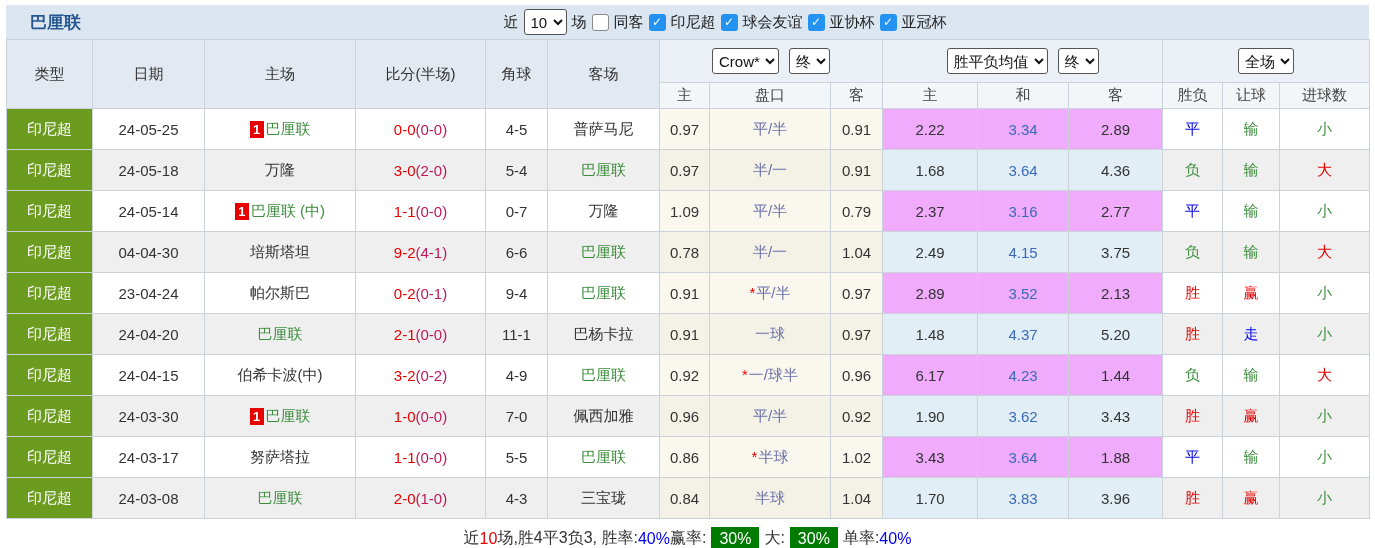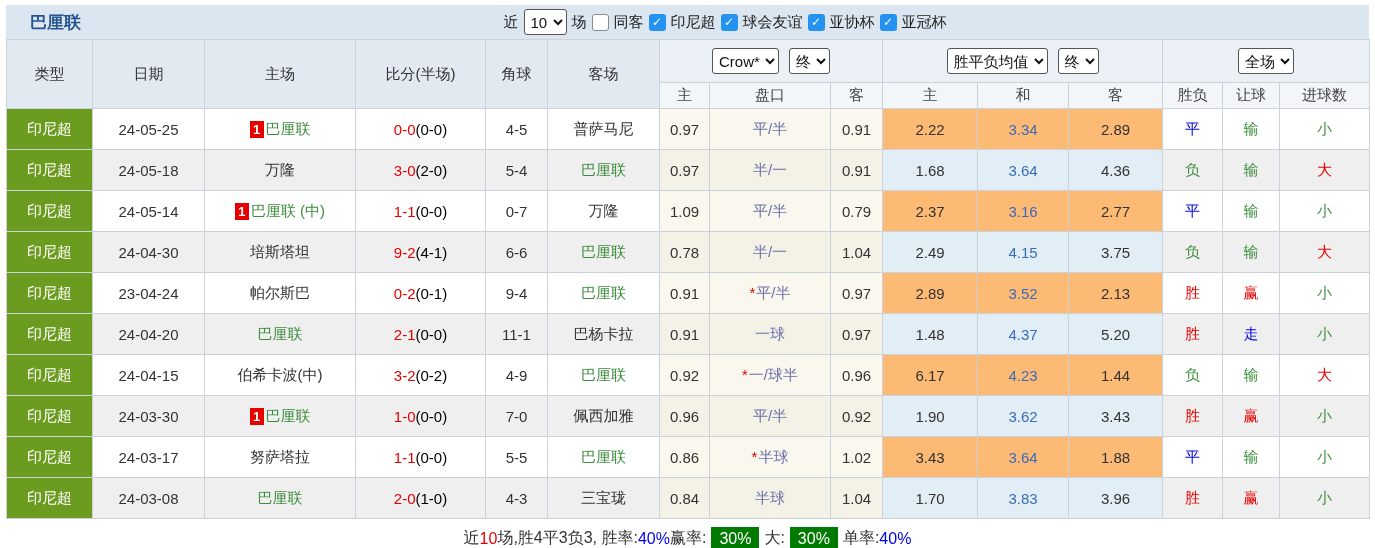--- a/index.html
+++ b/index.html
@@ -26,26 +26,26 @@
   thead th{font-weight:normal;font-size:15px;color:#333;}
   tr.h1 th{height:31px;background:#eaf0f6;}
   tr.h1 th.fixedcol{background:#e2e9f1;}
   tr.h2 th{height:25px;background:#f3f6f9;font-size:15px;color:#444;}
   .selcell select{margin:8px 5px;}
   tbody td{height:40px;font-size:15px;}
   .league{background:#6c9c1f;color:#fff;}
   tbody tr:nth-child(even) .w{background:#efefef;}
   .odd{background:#faf7ee;}
   tbody tr:nth-child(even) .odd{background:#f4f1e6;}
-  .avg{background:#fdba74;}
+  .avg{background:#f0abfc;}
   tbody tr:nth-child(even) .avg{background:#e2eef5;}
   .self{color:#3c8c3c;}
   .opp{color:#333;}
   .ft{color:#e60000;}
-  .ht{color:#000000;}
+  .ht{color:#be185d;}
   .rank{
     display:inline-block;background:#e60000;color:#fff;font-size:13px;font-weight:bold;
     width:14px;height:17px;line-height:17px;margin-right:2px;vertical-align:middle;
   }
   .hand{color:#6a6fa8;}
   .star{color:#e60000;margin-right:1px;}
   .mid{color:#3a6ab8;text-align:center;}
   
   .footer{height:39px;display:flex;align-items:center;justify-content:center;font-size:16px;color:#333;}
   .footer .red{color:#e60000;}
@@ -171,21 +171,21 @@
           <td class="odd">0.79</td>
           <td class="avg">2.37</td>
           <td class="avg mid">3.16</td>
           <td class="avg">2.77</td>
           <td class="w" style="color: rgb(0, 0, 224);">平</td>
           <td class="w" style="color: rgb(60, 140, 60);">输</td>
           <td class="w" style="color: rgb(60, 140, 60);">小</td>
         </tr>
         <tr>
           <td class="league">印尼超</td>
-          <td class="w">24-04-30</td>
+          <td class="w">04-04-30</td>
           <td class="w"><span class="opp">培斯塔坦</span></td>
           <td class="w"><span class="ft">9-2</span><span class="ht">(4-1)</span></td>
           <td class="w">6-6</td>
           <td class="w"><span class="self">巴厘联</span></td>
           <td class="odd">0.78</td>
           <td class="odd hand">半/一</td>
           <td class="odd">1.04</td>
           <td class="avg">2.49</td>
           <td class="avg mid">4.15</td>
           <td class="avg">3.75</td>

